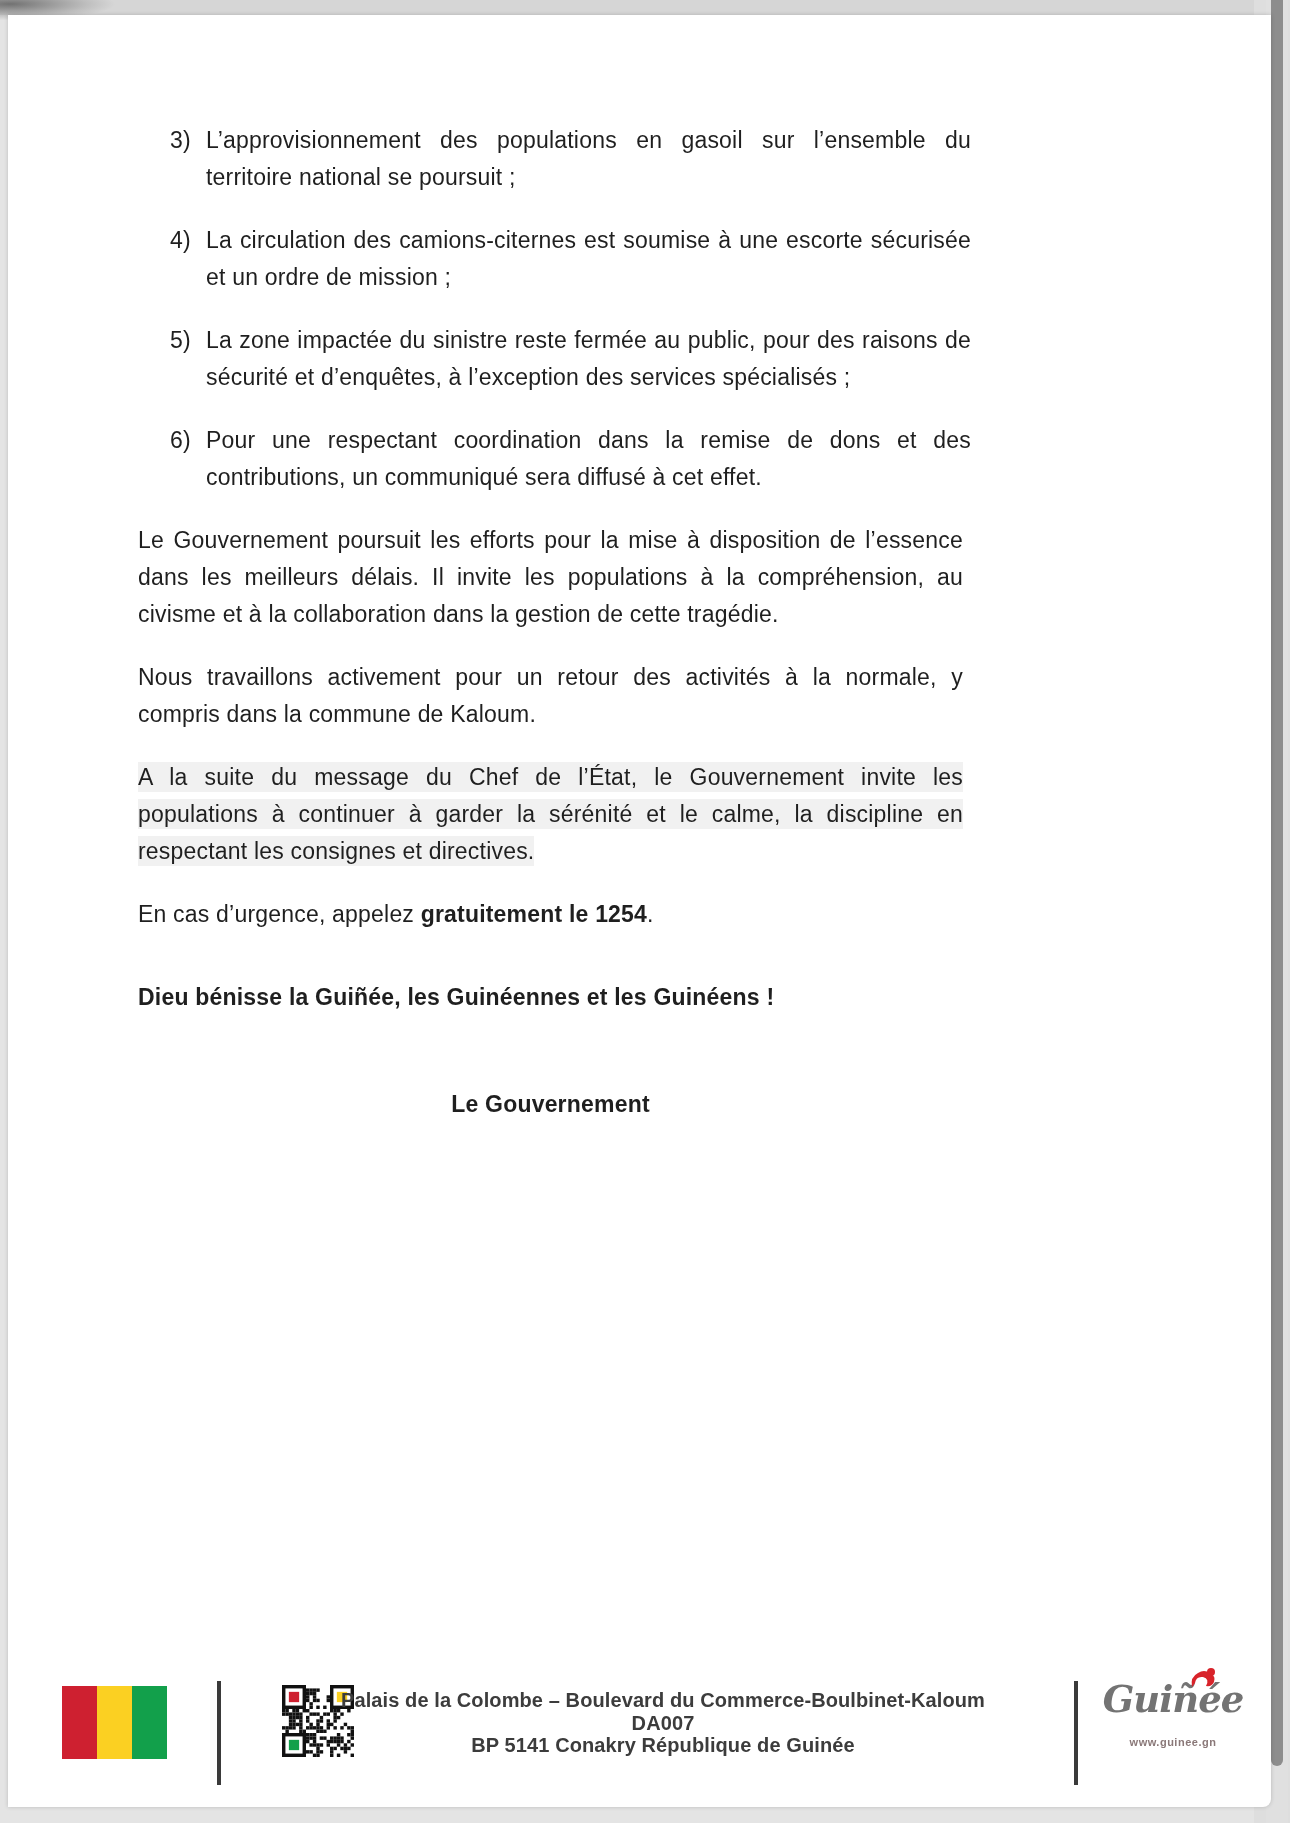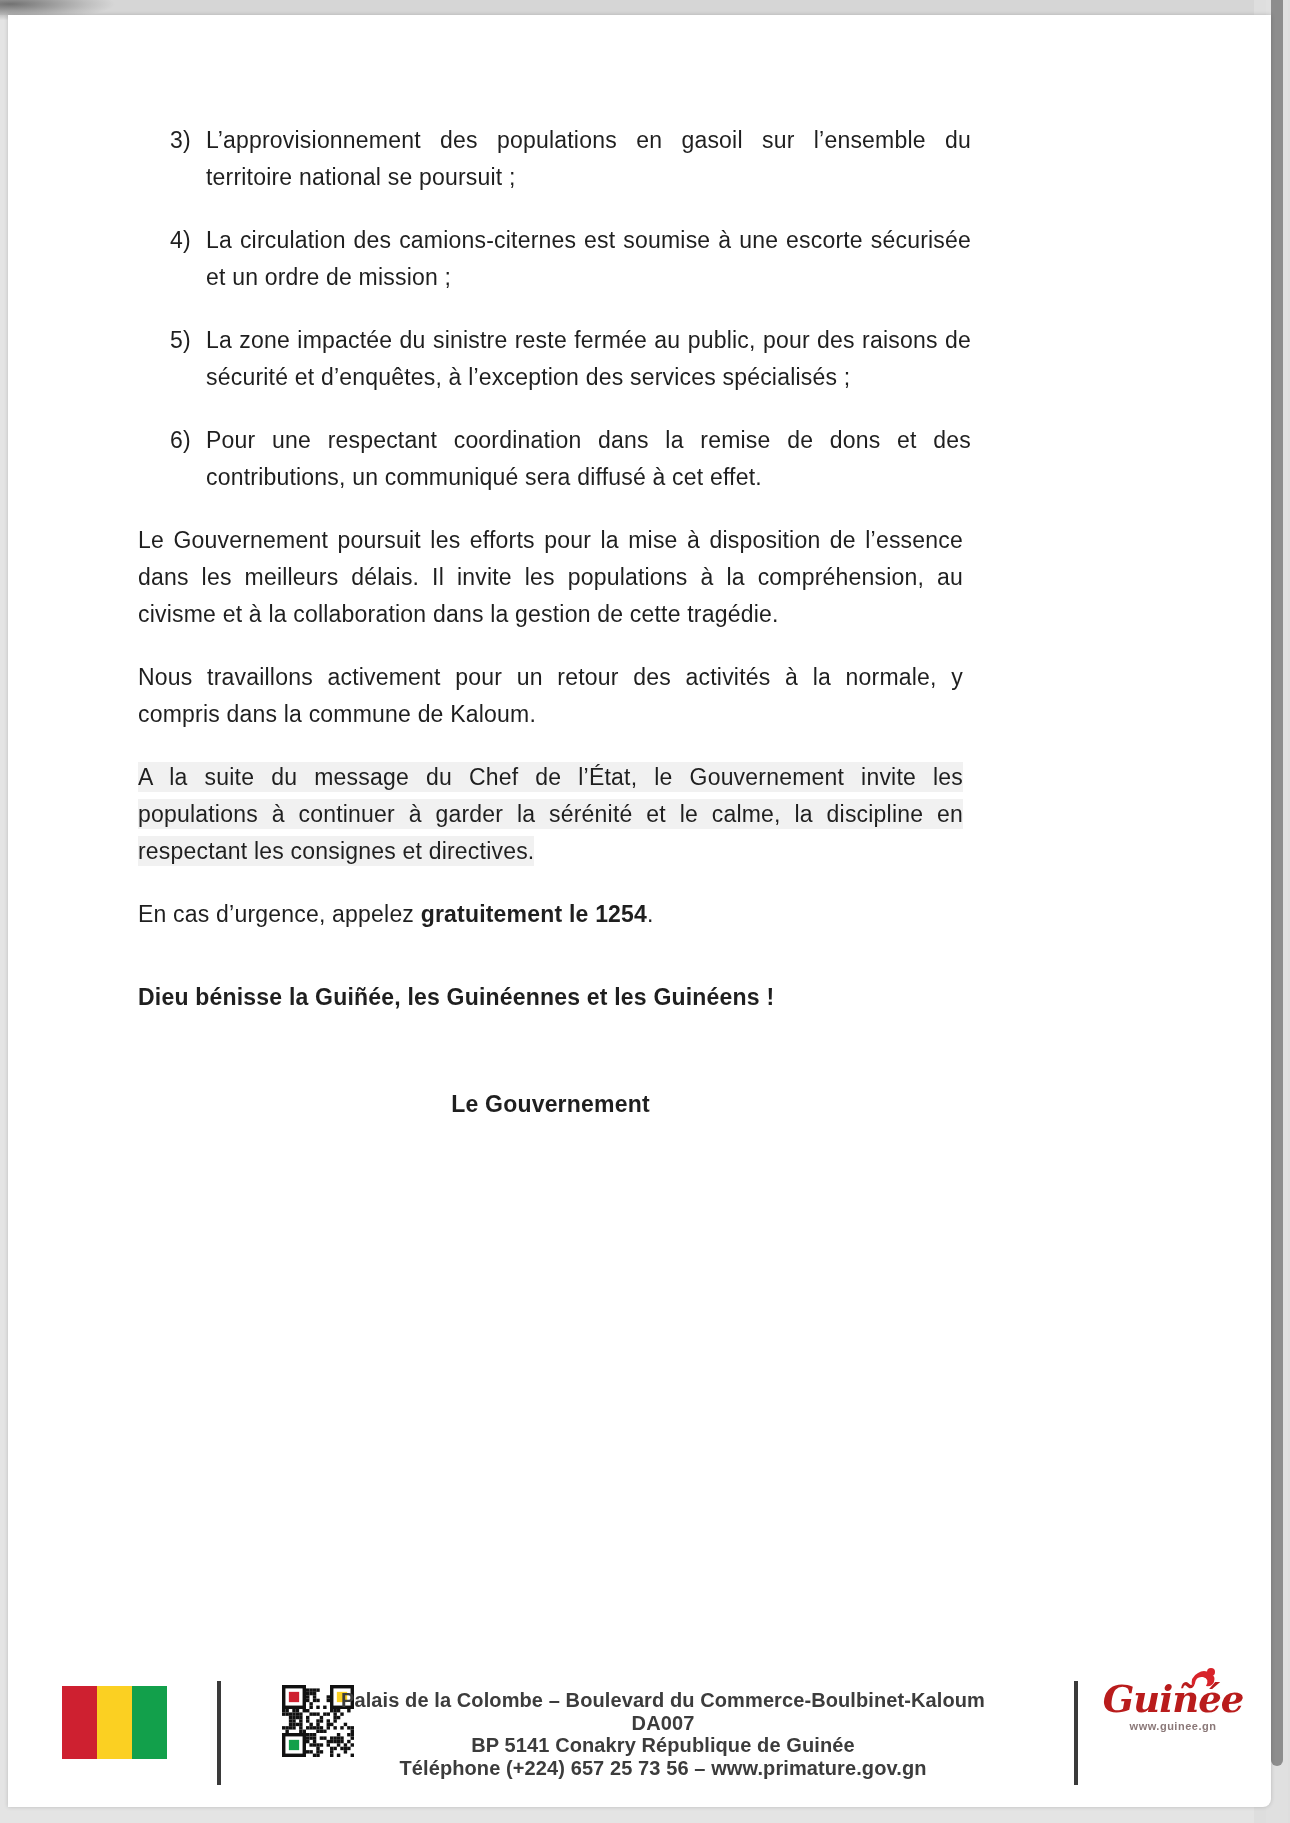--- a/index.html
+++ b/index.html
@@ -38,22 +38,22 @@
   .flag{position:absolute;left:54px;top:-1px;width:105px;height:73px;display:flex;}
   .flag div{flex:1;}
   .fdivider{position:absolute;top:-6px;width:4px;height:104px;background:#3a3a3a;}
   .fdivider.d1{left:209px;}
   .fdivider.d2{left:1066px;}
   .qr{position:absolute;left:274px;top:-2px;width:72px;height:72px;}
   .addr{position:absolute;left:330px;top:2px;width:650px;text-align:center;
     font-weight:700;color:#3c3c3c;font-size:20px;line-height:22.5px;letter-spacing:.1px;}
   .logo{position:absolute;left:1090px;top:-8px;width:150px;text-align:center;}
   .logo-text{font-family:"DejaVu Serif", serif;font-style:italic;font-weight:700;
-    font-size:37px;color:#b91c1c;letter-spacing:-1px;line-height:40px;}
-  .logo-url{font-size:11px;font-weight:700;color:#8a7878;letter-spacing:.5px;margin-top:1px;}
+    font-size:37px;color:#737373;letter-spacing:-1px;line-height:40px;}
+  .logo-url{font-size:11px;font-weight:700;color:#8a7878;letter-spacing:.5px;margin-top:17px;}
   .logo-bird{position:absolute;left:86px;top:-14px;}
 </style>
 </head>
 <body>
 
 <div class="top-band"></div>
 <div class="right-gutter"></div>
 <div class="scrollbar-track"></div>
 <div class="scrollbar-thumb"></div>
 <div class="corner-smudge"></div>
@@ -244,21 +244,20 @@
         <rect x="14" y="0" width="7" height="7" fill="#111"></rect>
         <rect x="15" y="1" width="5" height="5" fill="#fff"></rect>
         <rect x="16" y="2" width="3" height="3" fill="#fbd022"></rect>
         <rect x="0" y="14" width="7" height="7" fill="#111"></rect>
         <rect x="1" y="15" width="5" height="5" fill="#fff"></rect>
         <rect x="2" y="16" width="3" height="3" fill="#12a04b"></rect>
       </svg>
     <div class="addr">
       <div>Palais de la Colombe – Boulevard du Commerce-Boulbinet-Kaloum DA007</div>
       <div>BP 5141 Conakry République de Guinée</div>
-      <div>Téléphone (+224) 657 25 73 56 – www.primature.gov.gn</div>
     </div>
     <div class="fdivider d2"></div>
     <div class="logo">
       <svg class="logo-bird" width="34" height="26" viewBox="0 0 34 26">
         <path d="M8 22 Q6 12 14 8 Q20 4 26 8 Q32 11 30 17 Q28 22 22 21 Q26 14 19 12 Q12 11 11 18 Z" fill="#d8232a"></path>
         <circle cx="27" cy="7" r="4" fill="#d8232a"></circle>
       </svg>
       <div class="logo-text">Guiñée</div>
       <div class="logo-url">www.guinee.gn</div>
     </div>

